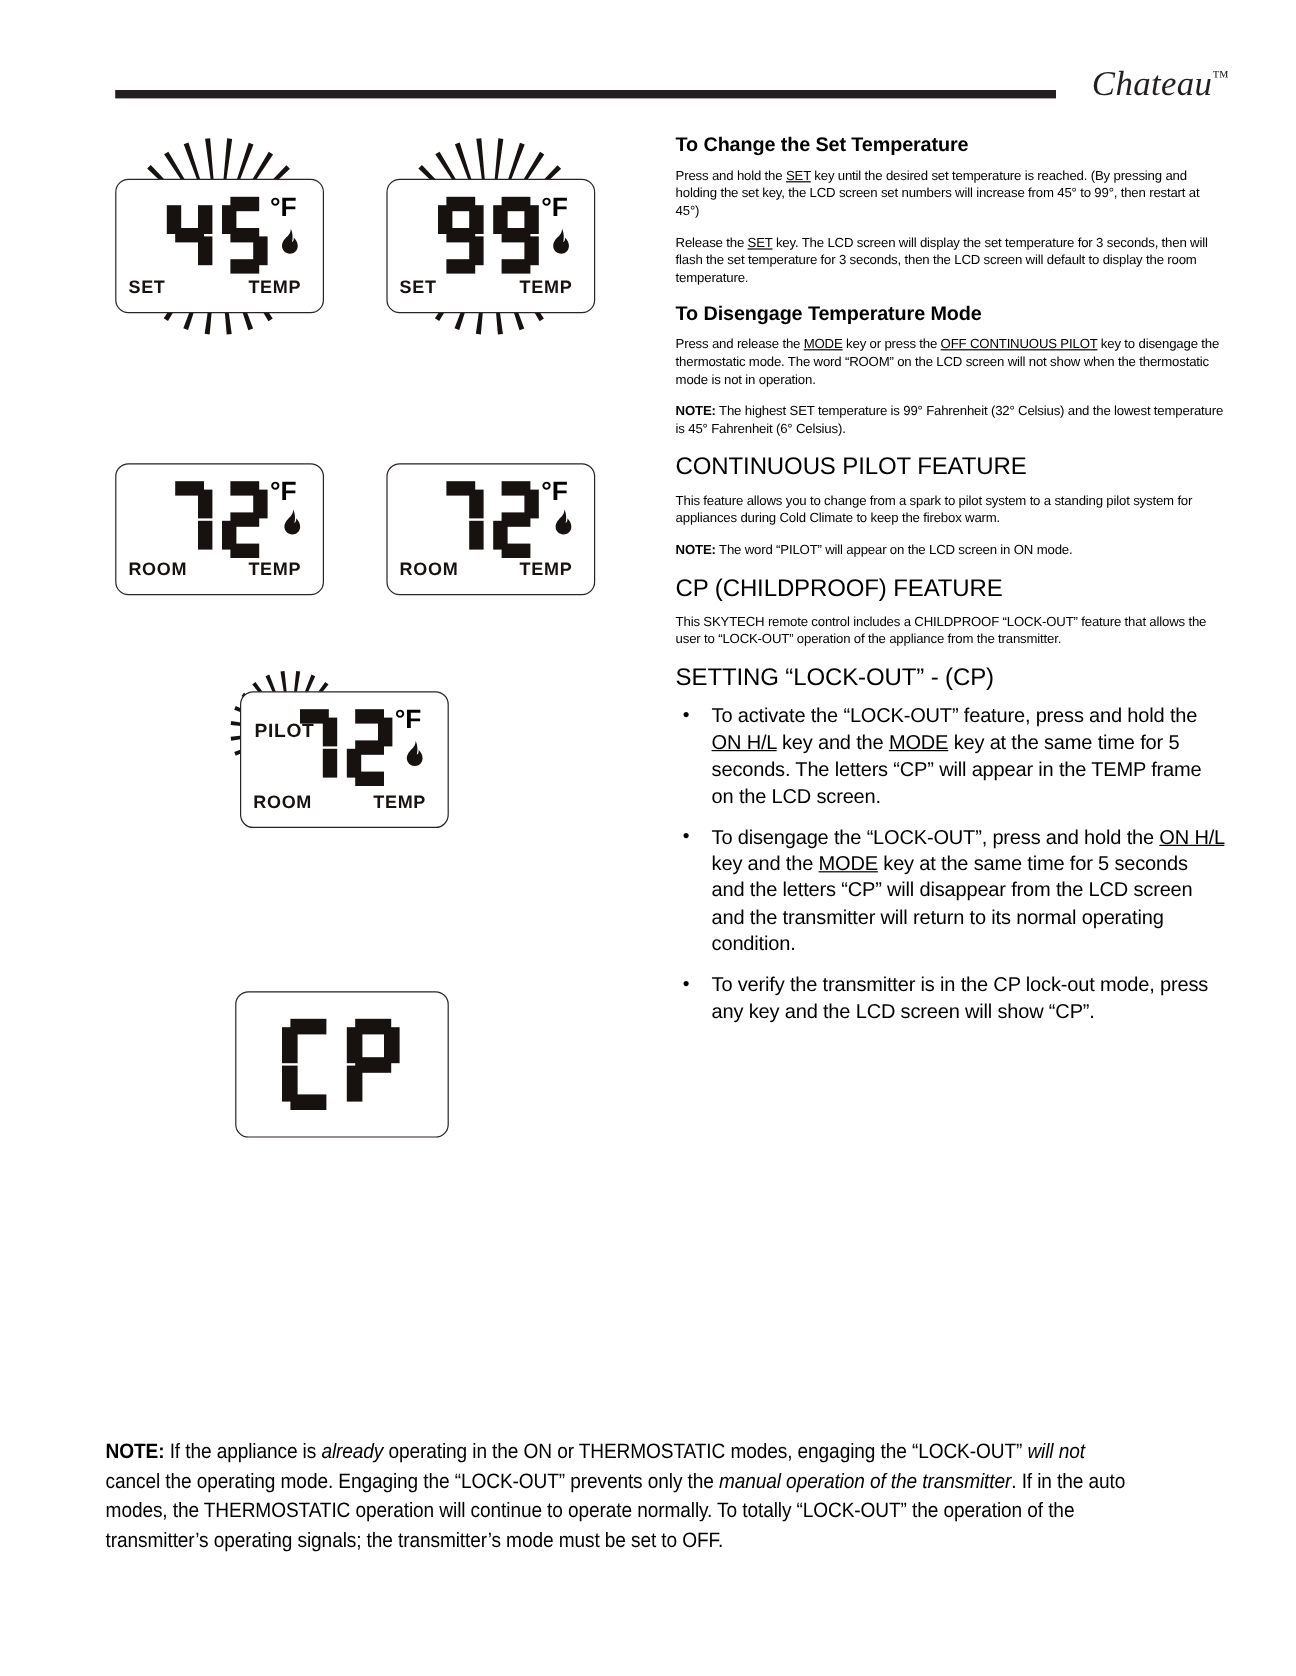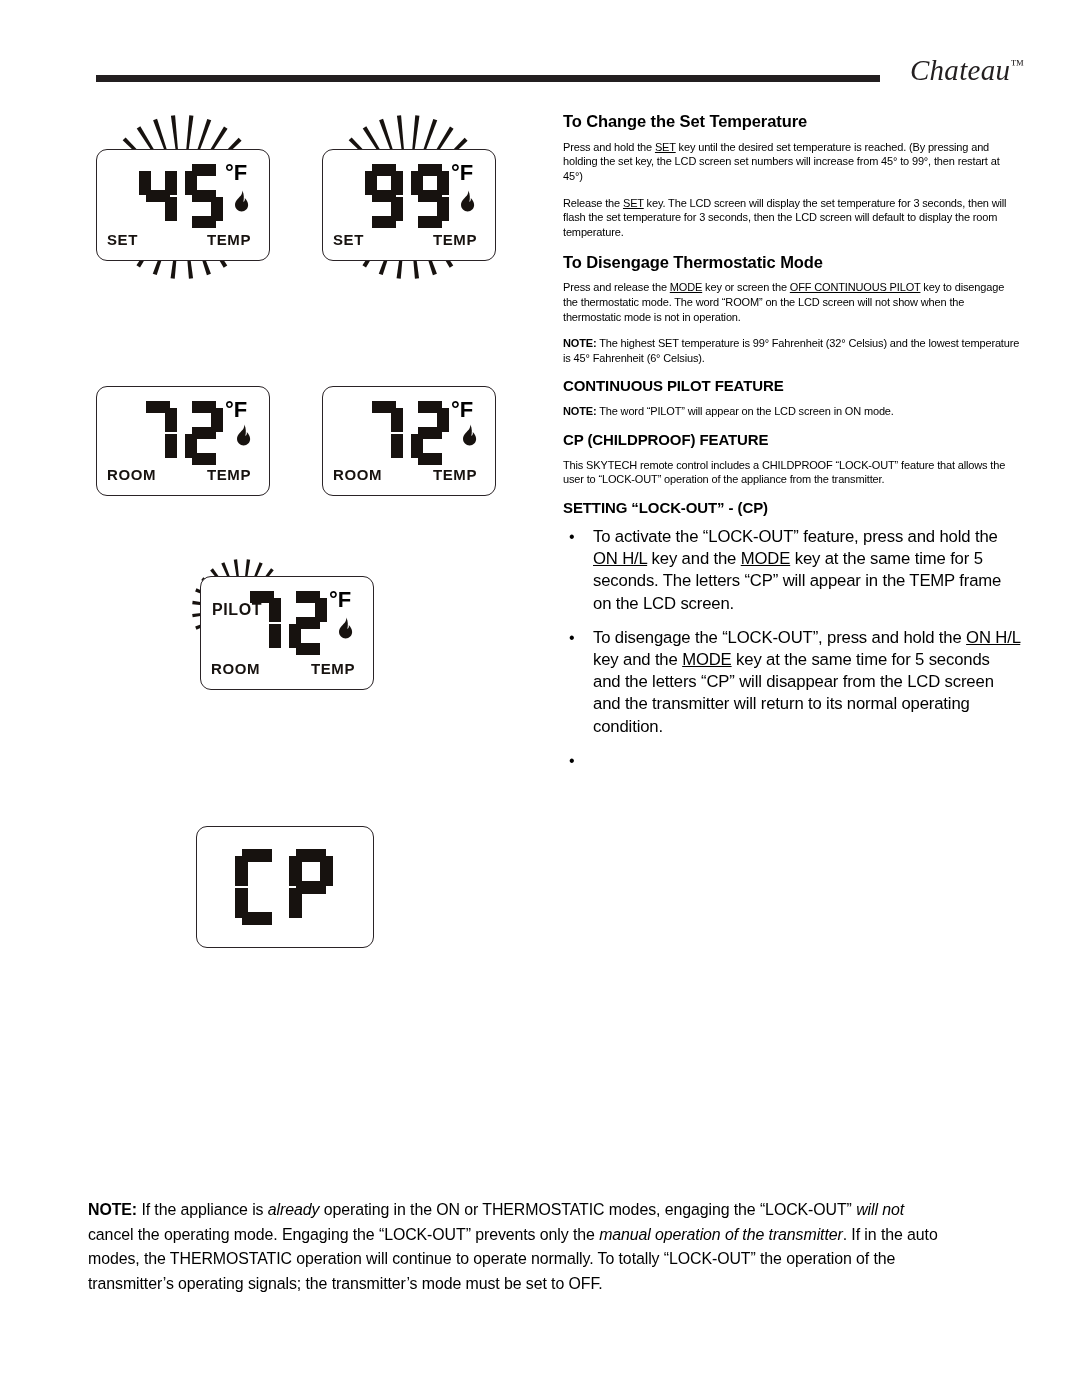--- a/index.html
+++ b/index.html
@@ -31,21 +31,21 @@
   
   .sv{width:11px;}
 
   .deg{position:absolute;font-weight:bold;line-height:1;}
   .lcdlabel{position:absolute;font-weight:bold;font-size:15px;letter-spacing:.6px;color:#17120f;}
   .flame{position:absolute;}
 
   
   .col-right{position:absolute;left:563px;top:95px;width:458px;}
   h3.h-bold{font-size:16.5px;font-weight:bold;margin:0 0 8px 0;line-height:1.26;letter-spacing:-0.1px;}
-  h3.h-caps{font-size:15px;font-weight:bold;margin:0 0 8px 0;line-height:1.26;letter-spacing:-0.1px;}
+  h3.h-caps{font-size:20px;font-weight:normal;margin:0 0 8px 0;line-height:1.26;letter-spacing:-0.1px;}
   p.body{font-size:11px;line-height:1.33;margin:0 0 12px 0;letter-spacing:-0.15px;}
   p.body:last-child{margin-bottom:0;}
   .u{text-decoration:underline;}
   .b{font-weight:bold;}
   ul.bul{list-style:none;margin:0;padding:0;}
   ul.bul li{position:relative;padding-left:30px;font-size:16.7px;line-height:1.33;margin-bottom:12px;letter-spacing:-0.15px;}
   ul.bul li .dot{position:absolute;left:6px;top:0;font-size:16px;line-height:1.33;}
 
   
   .bottomnote{position:absolute;left:88px;top:1181px;width:935px;
@@ -352,34 +352,35 @@
         </div>
       </div>
     </div>
 
   <div class="col-right">
 
     <h3 class="h-bold">To Change the Set Temperature</h3>
     <p class="body"><span>Press and hold the </span><span class="u">SET</span><span> key until the desired set temperature is reached. (By pressing and holding the set key, the LCD screen set numbers will increase from 45° to 99°, then restart at 45°)</span></p>
     <p class="body"><span>Release the </span><span class="u">SET</span><span> key. The LCD screen will display the set temperature for 3 seconds, then will flash the set temperature for 3 seconds, then the LCD screen will default to display the room temperature.</span></p>
 
-    <h3 class="h-bold">To Disengage Thermostatic Mode</h3>
-    <p class="body"><span>Press and release the </span><span class="u">MODE</span><span> key or screen the </span><span class="u">OFF CONTINUOUS PILOT</span><span> key to disengage the thermostatic mode. The word “ROOM” on the LCD screen will not show when the thermostatic mode is not in operation.</span></p>
+    <h3 class="h-bold">To Disengage Temperature Mode</h3>
+    <p class="body"><span>Press and release the </span><span class="u">MODE</span><span> key or press the </span><span class="u">OFF CONTINUOUS PILOT</span><span> key to disengage the thermostatic mode. The word “ROOM” on the LCD screen will not show when the thermostatic mode is not in operation.</span></p>
     <p class="body"><span class="b">NOTE:</span><span> The highest SET temperature is 99° Fahrenheit (32° Celsius) and the lowest temperature is 45° Fahrenheit (6° Celsius).</span></p>
 
     <h3 class="h-caps">CONTINUOUS PILOT FEATURE</h3>
+    <p class="body">This feature allows you to change from a spark to pilot system to a standing pilot system for appliances during Cold Climate to keep the firebox warm.</p>
     <p class="body"><span class="b">NOTE:</span><span> The word “PILOT” will appear on the LCD screen in ON mode.</span></p>
 
     <h3 class="h-caps">CP (CHILDPROOF) FEATURE</h3>
     <p class="body">This SKYTECH remote control includes a CHILDPROOF “LOCK-OUT” feature that allows the user to “LOCK-OUT” operation of the appliance from the transmitter.</p>
     <h3 class="h-caps">SETTING “LOCK-OUT” - (CP)</h3>
 
     <ul class="bul" id="bullets">
         <li><span class="dot">•</span><span>To activate the “LOCK-OUT” feature, press and hold the </span><span class="u">ON H/L</span><span> key and the </span><span class="u">MODE</span><span> key at the same time for 5 seconds. The letters “CP” will appear in the TEMP frame on the LCD screen.</span></li>
         <li><span class="dot">•</span><span>To disengage the “LOCK-OUT”, press and hold the </span><span class="u">ON H/L</span><span> key and the </span><span class="u">MODE</span><span> key at the same time for 5 seconds and the letters “CP” will disappear from the LCD screen and the transmitter will return to its normal operating condition.</span></li>
-        <li><span class="dot">•</span></li>
+        <li><span class="dot">•</span><span>To verify the transmitter is in the CP lock-out mode, press any key and the LCD screen will show “CP”.</span></li>
       </ul>
   </div>
 
   <div class="bottomnote"><span class="b">NOTE:</span><span> If the appliance is </span><i>already</i><span> operating in the ON or THERMOSTATIC modes, engaging the “LOCK-OUT” </span><i>will not</i><span> cancel the operating mode. Engaging the “LOCK-OUT” prevents only the </span><i>manual operation of the transmitter</i><span>. If in the auto modes, the THERMOSTATIC operation will continue to operate normally. To totally “LOCK-OUT” the operation of the transmitter’s operating signals; the transmitter’s mode must be set to OFF.</span></div>
 
 
 </div>
 
 </body></html>

